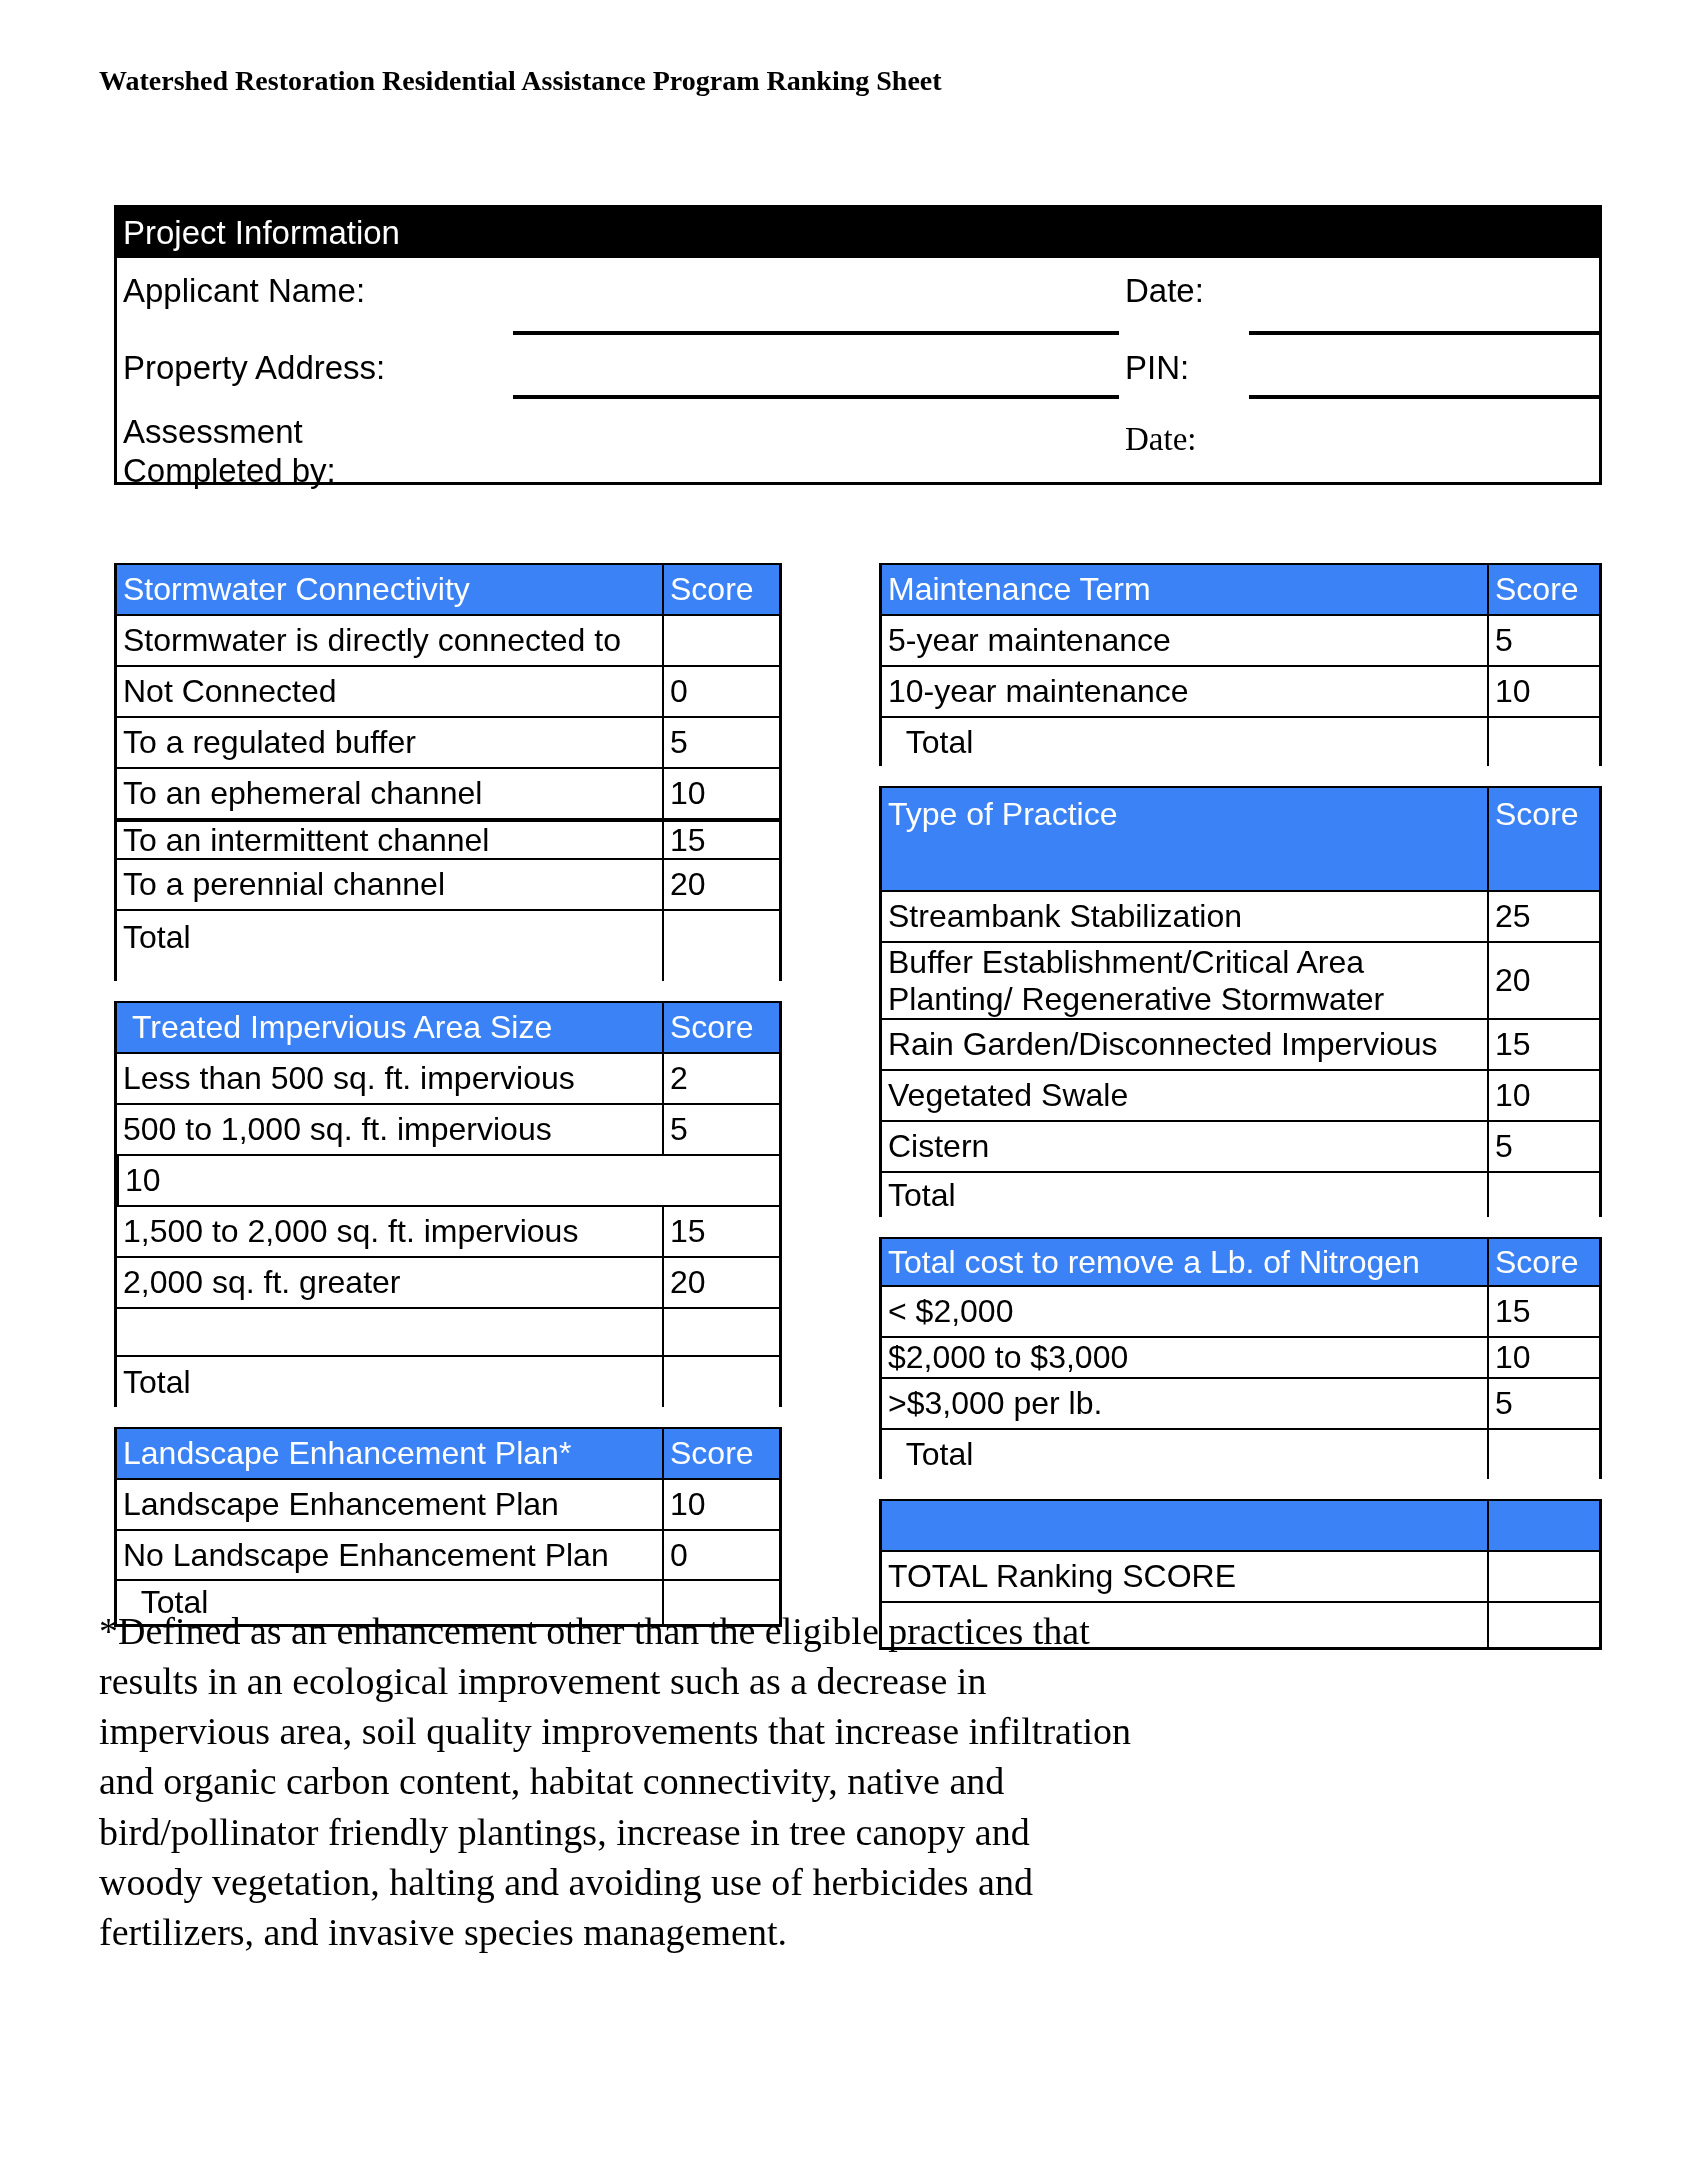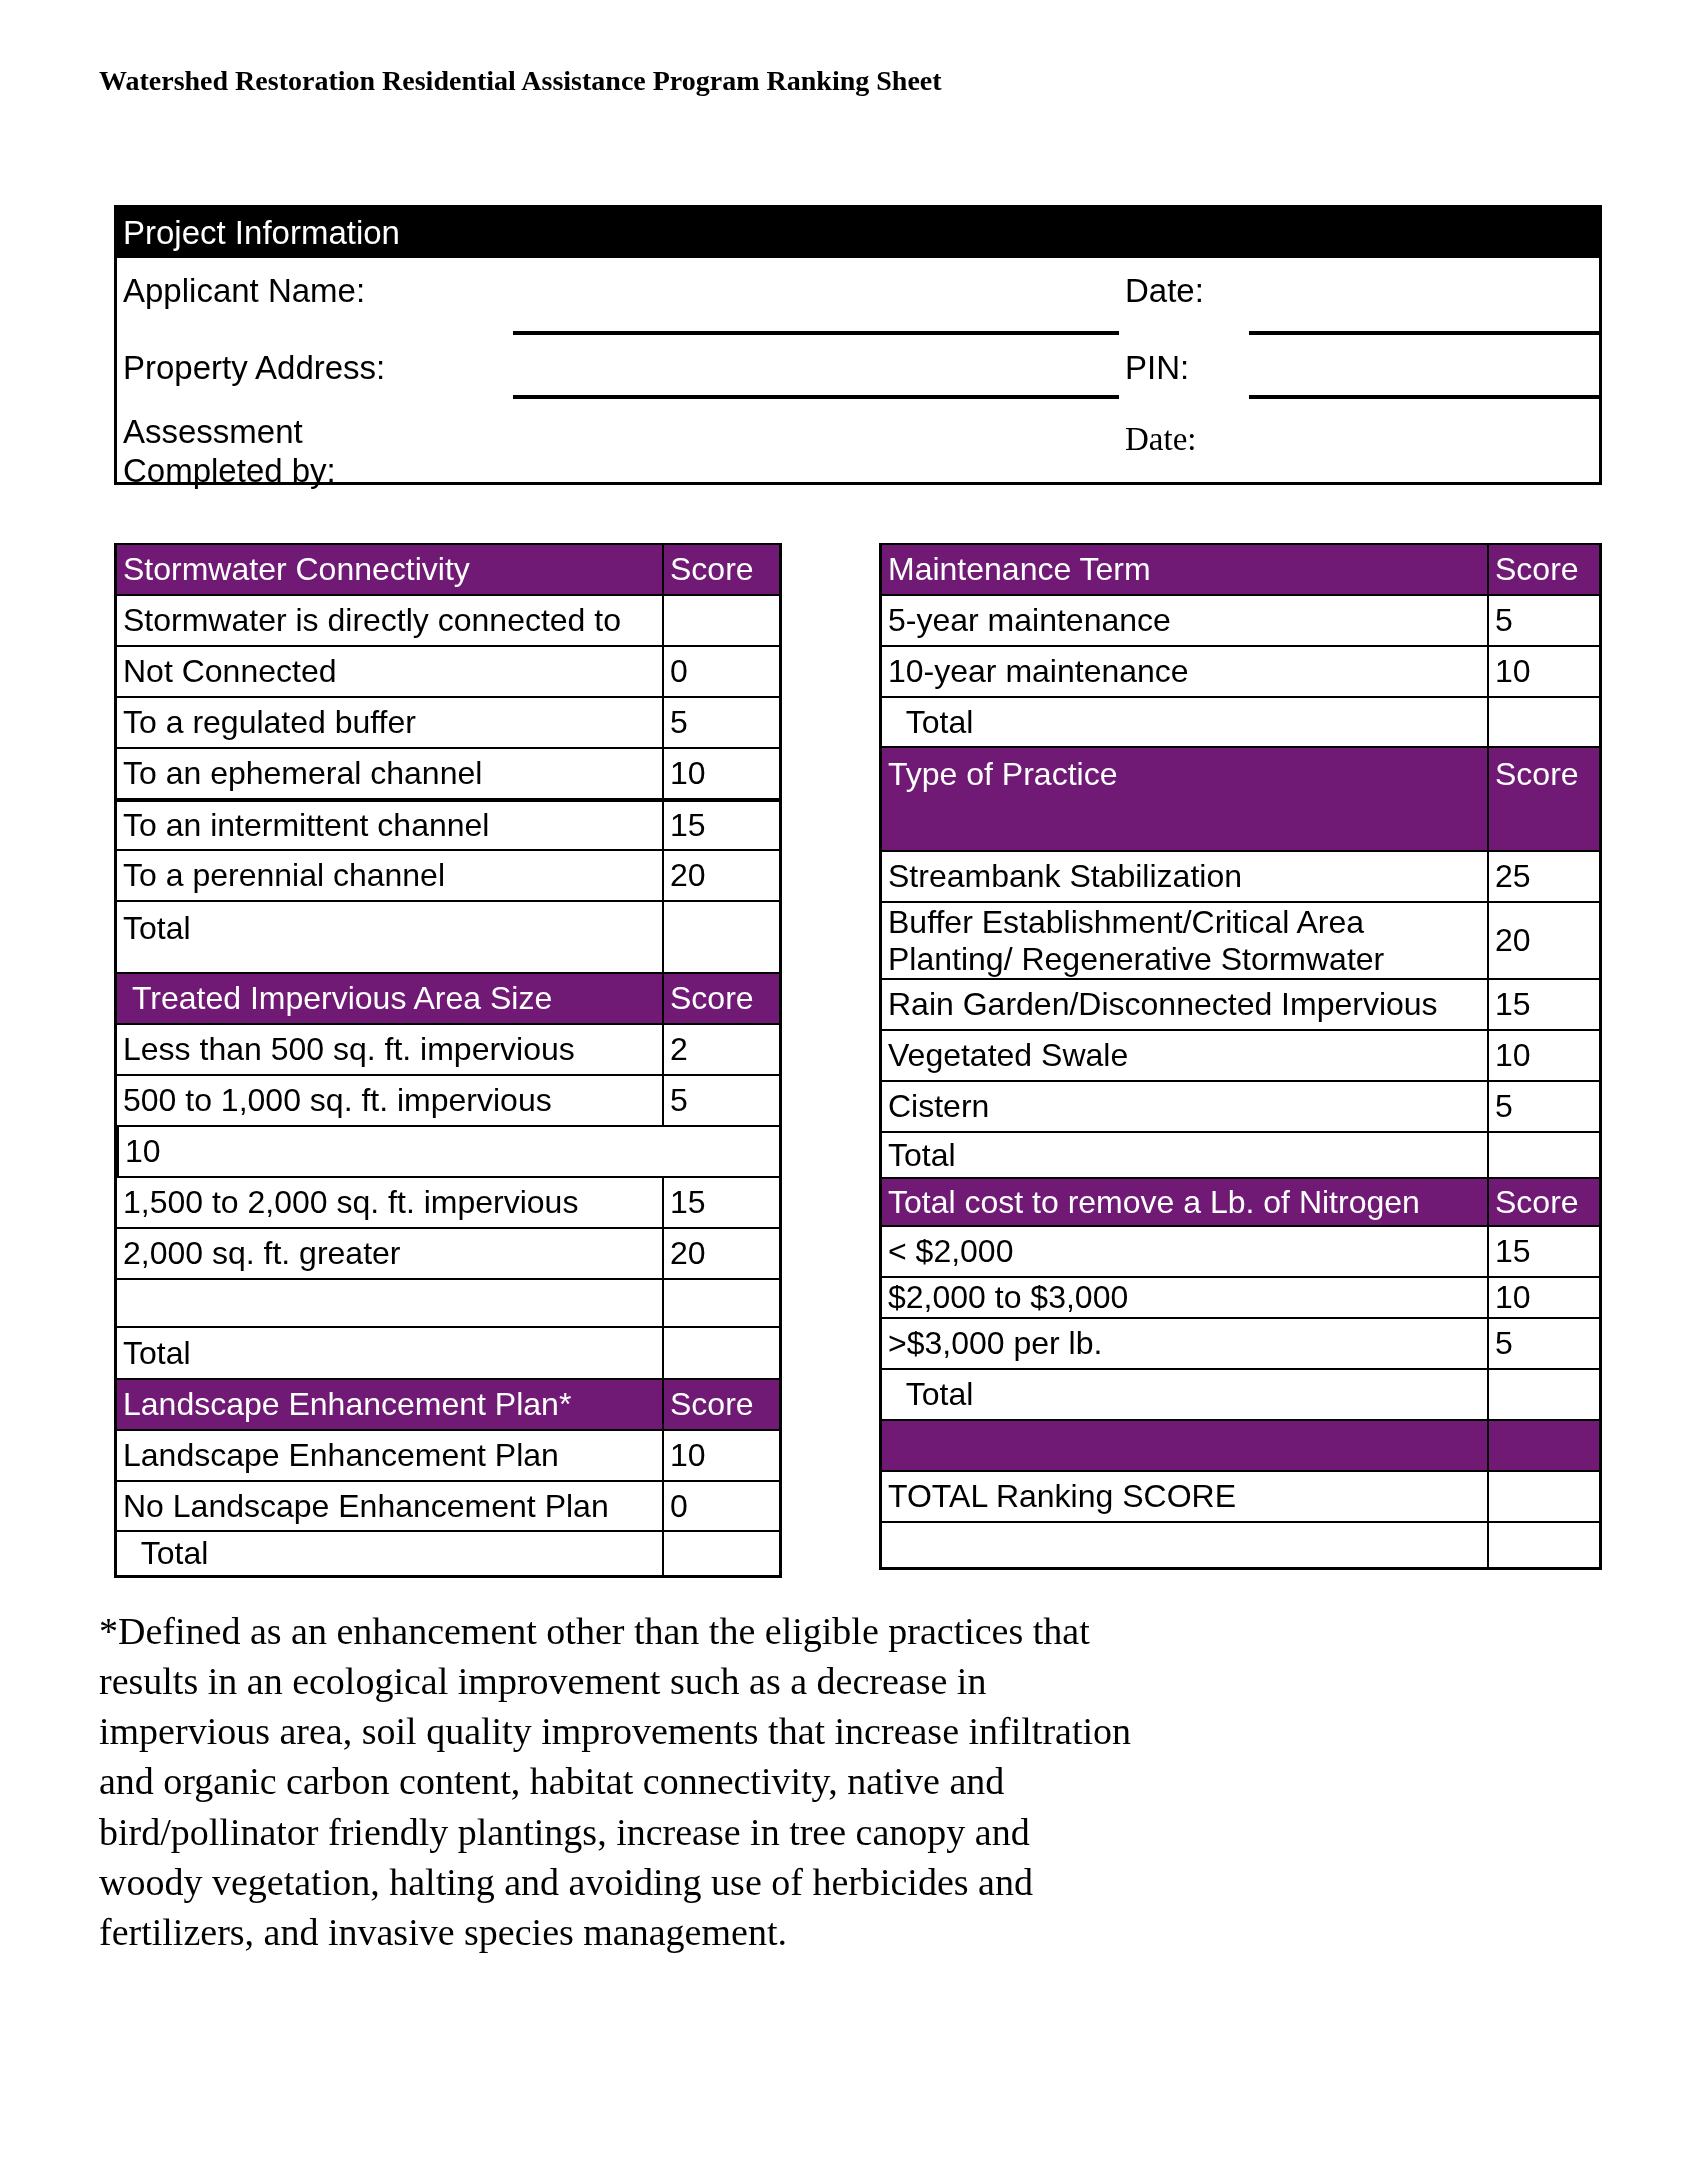--- a/index.html
+++ b/index.html
@@ -46,21 +46,21 @@
   .trow.tt{border-top-width:4px;}
   .trow.bb{border-bottom:3px solid #000;}
   .trow .lbl{
     flex:1;display:flex;align-items:center;min-width:0;
     font-size:32px;line-height:1.15;padding:0 10px 0 6px;white-space:pre-wrap;
   }
   .trow .scr{
     display:flex;align-items:center;border-left:2px solid #000;
     box-sizing:border-box;font-size:32px;padding-left:6px;
   }
-  .trow.hdr{background:#701a75;color:#fff;}
+  .trow.hdr{background:#3b82f6;color:#fff;margin-top:20px;}
   .trow.hdr .scr{border-left-color:#000;}
   .trow.ta .lbl,.trow.ta .scr{align-items:flex-start;padding-top:8px;}
 
   
   .footnote{
     position:absolute;left:99px;top:1606px;width:1038px;
     font-family:"Liberation Serif",serif;font-size:38px;line-height:1.32;
     margin:0;
   }
 </style>
@@ -109,21 +109,21 @@
         <div class="scr" style="width: 117px;">0</div>
       </div>
       <div class="trow" style="height: 51px;">
         <div class="lbl">To a regulated buffer</div>
         <div class="scr" style="width: 117px;">5</div>
       </div>
       <div class="trow" style="height: 51px;">
         <div class="lbl">To an ephemeral channel</div>
         <div class="scr" style="width: 117px;">10</div>
       </div>
-      <div class="trow tt" style="height: 51px;">
+      <div class="trow tt" style="height: 40px;">
         <div class="lbl">To an intermittent channel</div>
         <div class="scr" style="width: 117px;">15</div>
       </div>
       <div class="trow" style="height: 51px;">
         <div class="lbl">To a perennial channel</div>
         <div class="scr" style="width: 117px;">20</div>
       </div>
       <div class="trow ta" style="height: 72px;">
         <div class="lbl">Total</div>
         <div class="scr" style="width: 117px;"></div>

